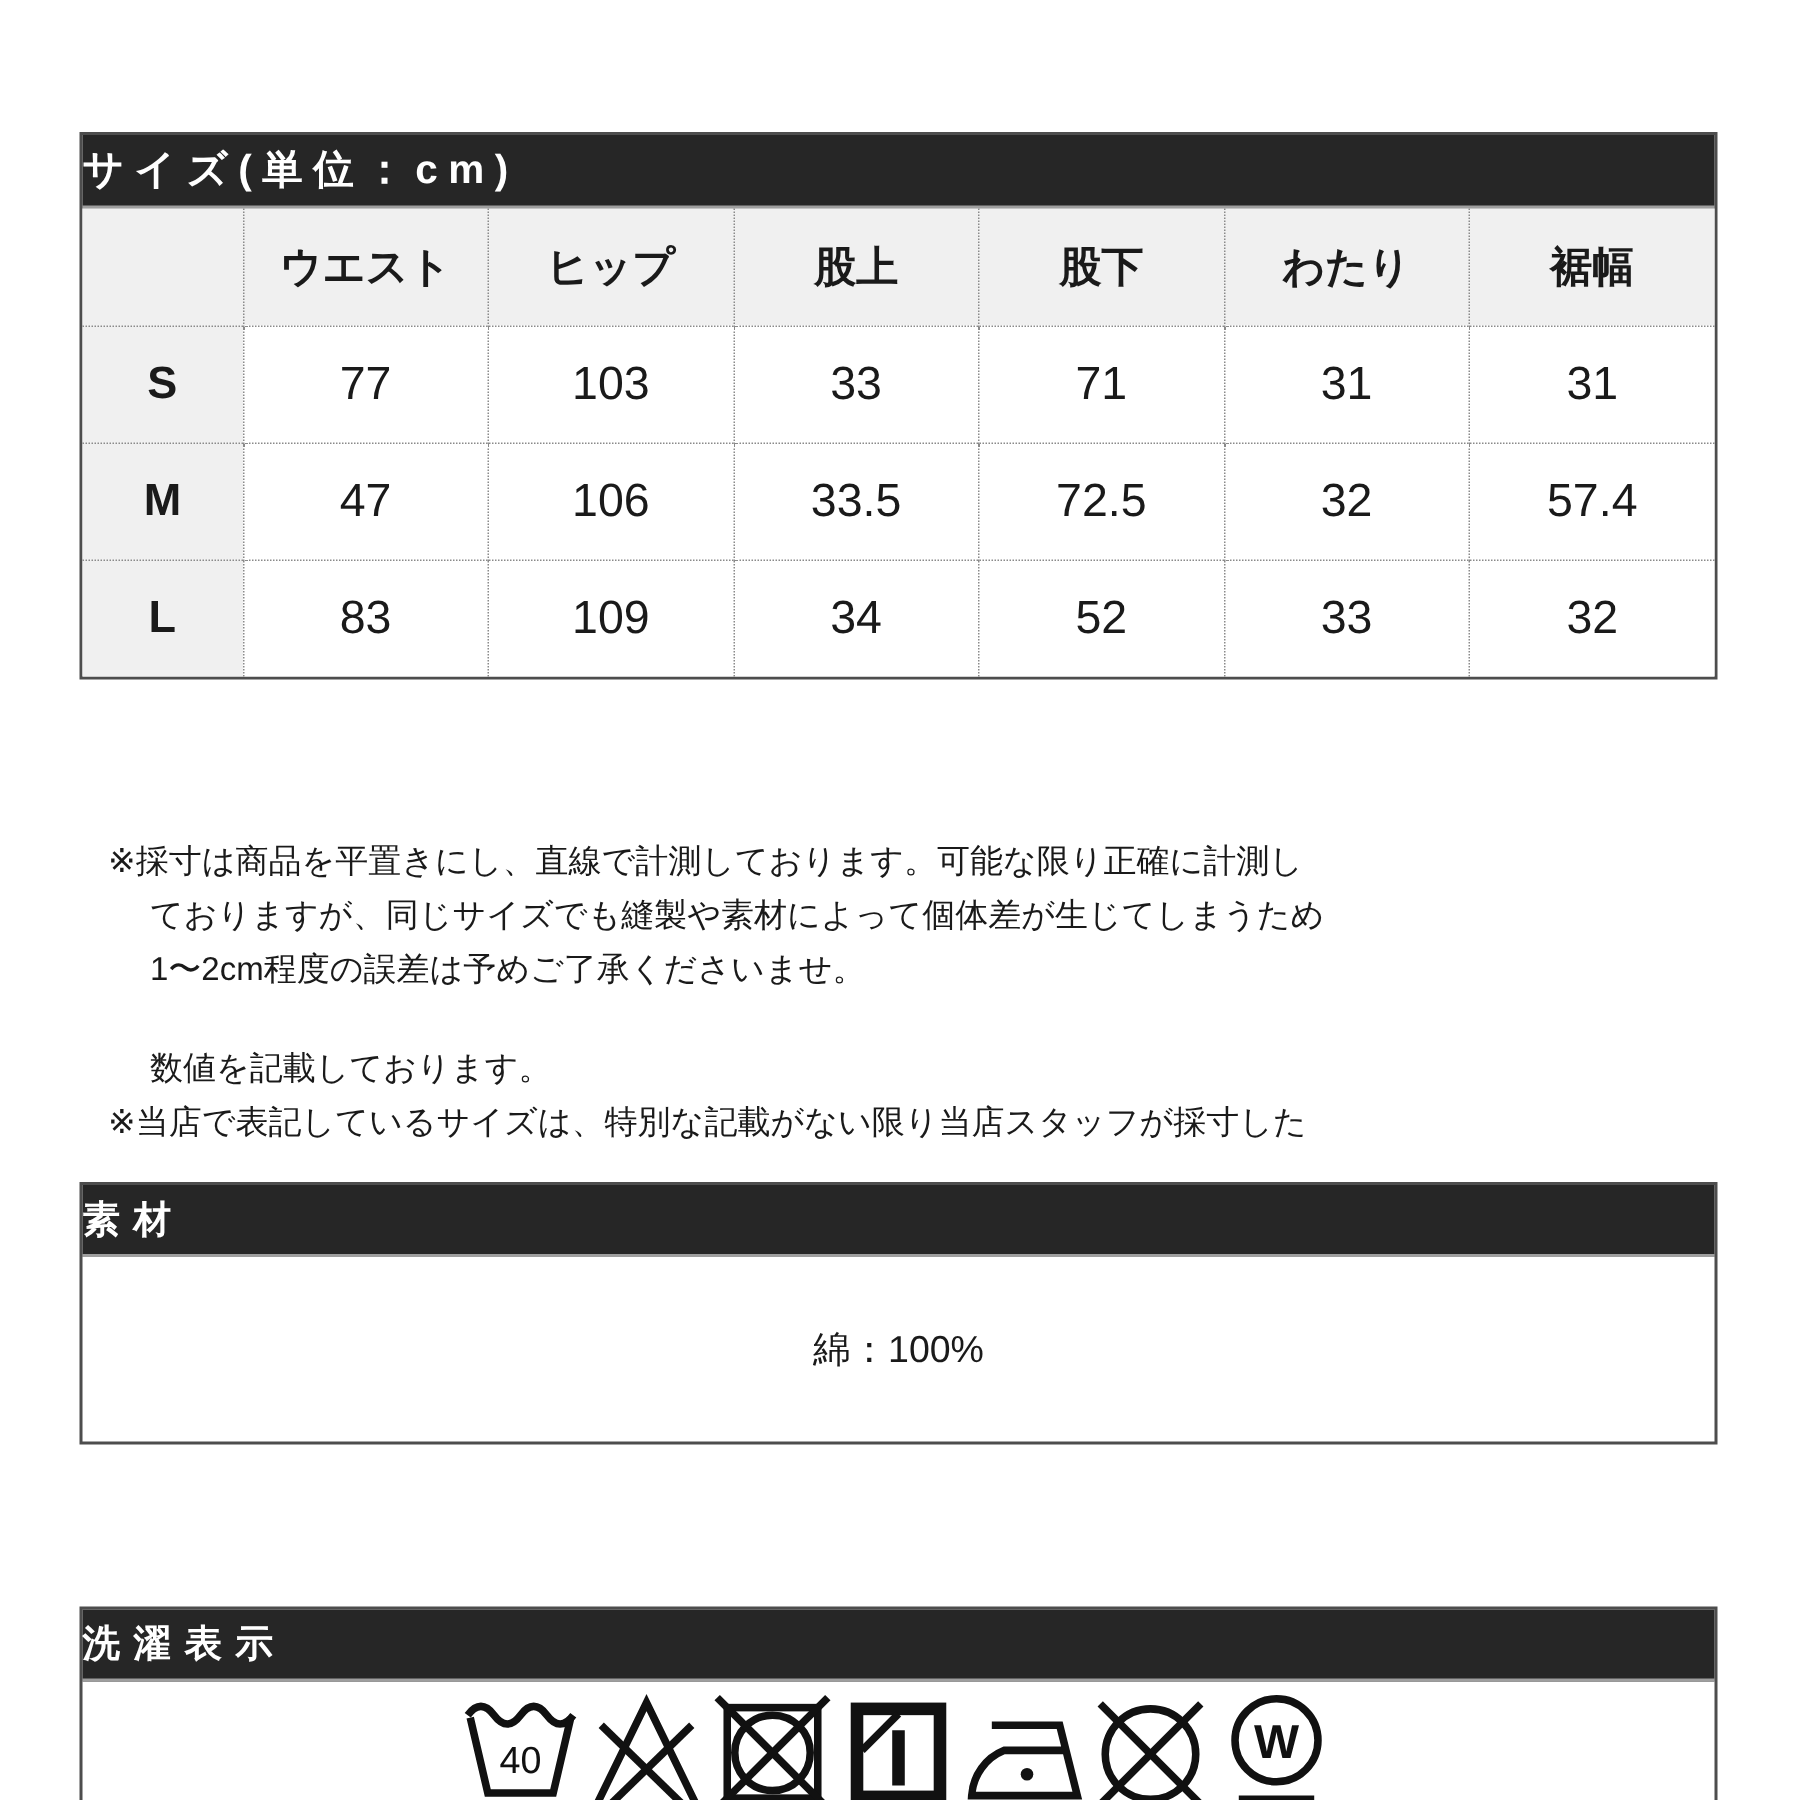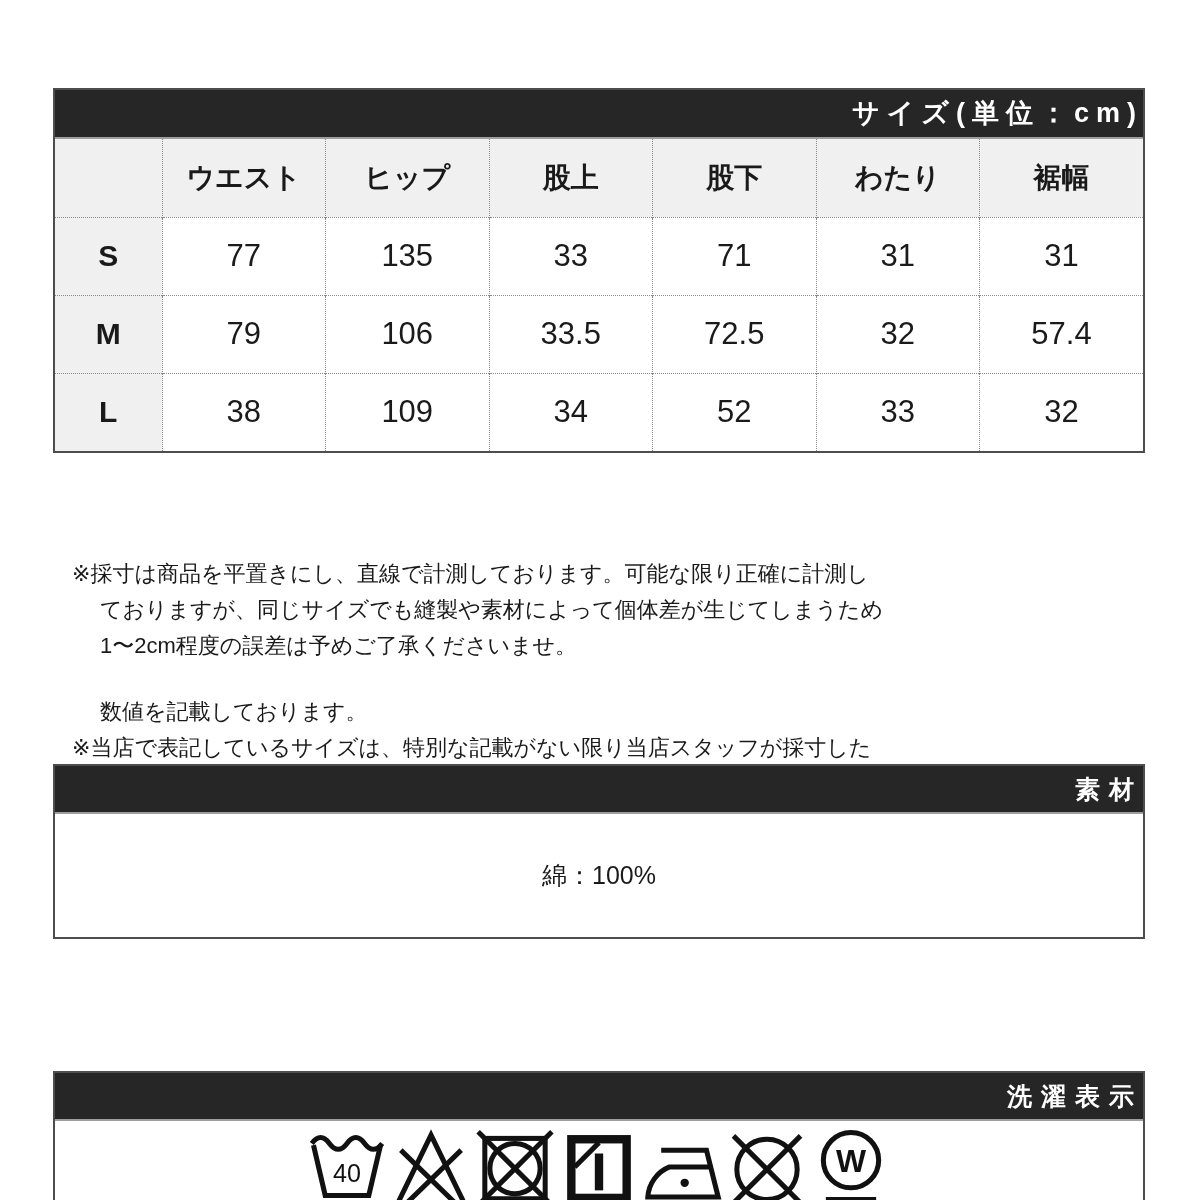--- a/index.html
+++ b/index.html
@@ -6,40 +6,40 @@
   html,body { background:#fff; }
   body {
     width:1200px; height:1200px; position:relative; overflow:hidden;
     font-family:"Liberation Sans","DejaVu Sans",sans-serif; color:#1a1a1a;
   }
   .box {
     position:absolute; left:53px; width:1092px;
     border:2px solid #4d4d4d; background:#fff;
   }
   .bar {
-    background:#262626; color:#fff; font-weight:bold; text-align:right;
+    background:#262626; color:#fff; font-weight:bold; text-align:left;
     border-bottom:2px solid #9e9e9e;
   }
   
   #size-box { top:88px; }
   #size-box .bar { height:49px; line-height:47px; font-size:27px; letter-spacing:7px; }
   table.size-grid { width:100%; border-collapse:collapse; table-layout:fixed;padding-left:14px; }
   .size-grid th, .size-grid td { text-align:center; vertical-align:middle; }
   .size-grid thead th {
     height:78px; background:#f0f0f0; font-size:28px; font-weight:bold;
   }
   .size-grid tbody td { height:78px; font-size:31px; background:#fff; border-top:1px dotted #8a8a8a; }
   .size-grid th + th, .size-grid td + td { border-left:1px dotted #8a8a8a; }
   .size-grid td.rowlabel { background:#f0f0f0; font-weight:bold; font-size:30px; }
   
   #notes { position:absolute; left:72px; top:556px; width:1060px; font-size:22px; line-height:36px; }
   .note { margin-bottom:30px; }
   .note-line.cont { padding-left:28px; }
   
-  #material-box { top:764px; height:175px; }
+  #material-box { top:788px; height:175px; }
   #material-box .bar { height:48px; line-height:46px; font-size:25px; letter-spacing:9px; }
   #material-box .body {
     height:123px; display:flex; align-items:center; justify-content:center; font-size:25px;border-radius:12px;
   }
   
   #laundry-box { top:1039px; height:147px;margin-top:32px; }
   #laundry-box .bar { height:48px; line-height:46px; font-size:25px; letter-spacing:9px; }
   #laundry-box .body {
     height:95px; display:flex; align-items:center; justify-content:center; 
   }
@@ -72,38 +72,38 @@
         <th>股上</th>
         <th>股下</th>
         <th>わたり</th>
         <th>裾幅</th>
       </tr>
     </thead>
     <tbody>
       <tr>
         <td class="rowlabel">S</td>
         <td>77</td>
-        <td>135</td>
+        <td>103</td>
         <td>33</td>
         <td>71</td>
         <td>31</td>
         <td>31</td>
       </tr>
       <tr>
         <td class="rowlabel">M</td>
-        <td>79</td>
+        <td>47</td>
         <td>106</td>
         <td>33.5</td>
         <td>72.5</td>
         <td>32</td>
         <td>57.4</td>
       </tr>
       <tr>
         <td class="rowlabel">L</td>
-        <td>38</td>
+        <td>83</td>
         <td>109</td>
         <td>34</td>
         <td>52</td>
         <td>33</td>
         <td>32</td>
       </tr>
     </tbody>
   </table>
 </div>
 

